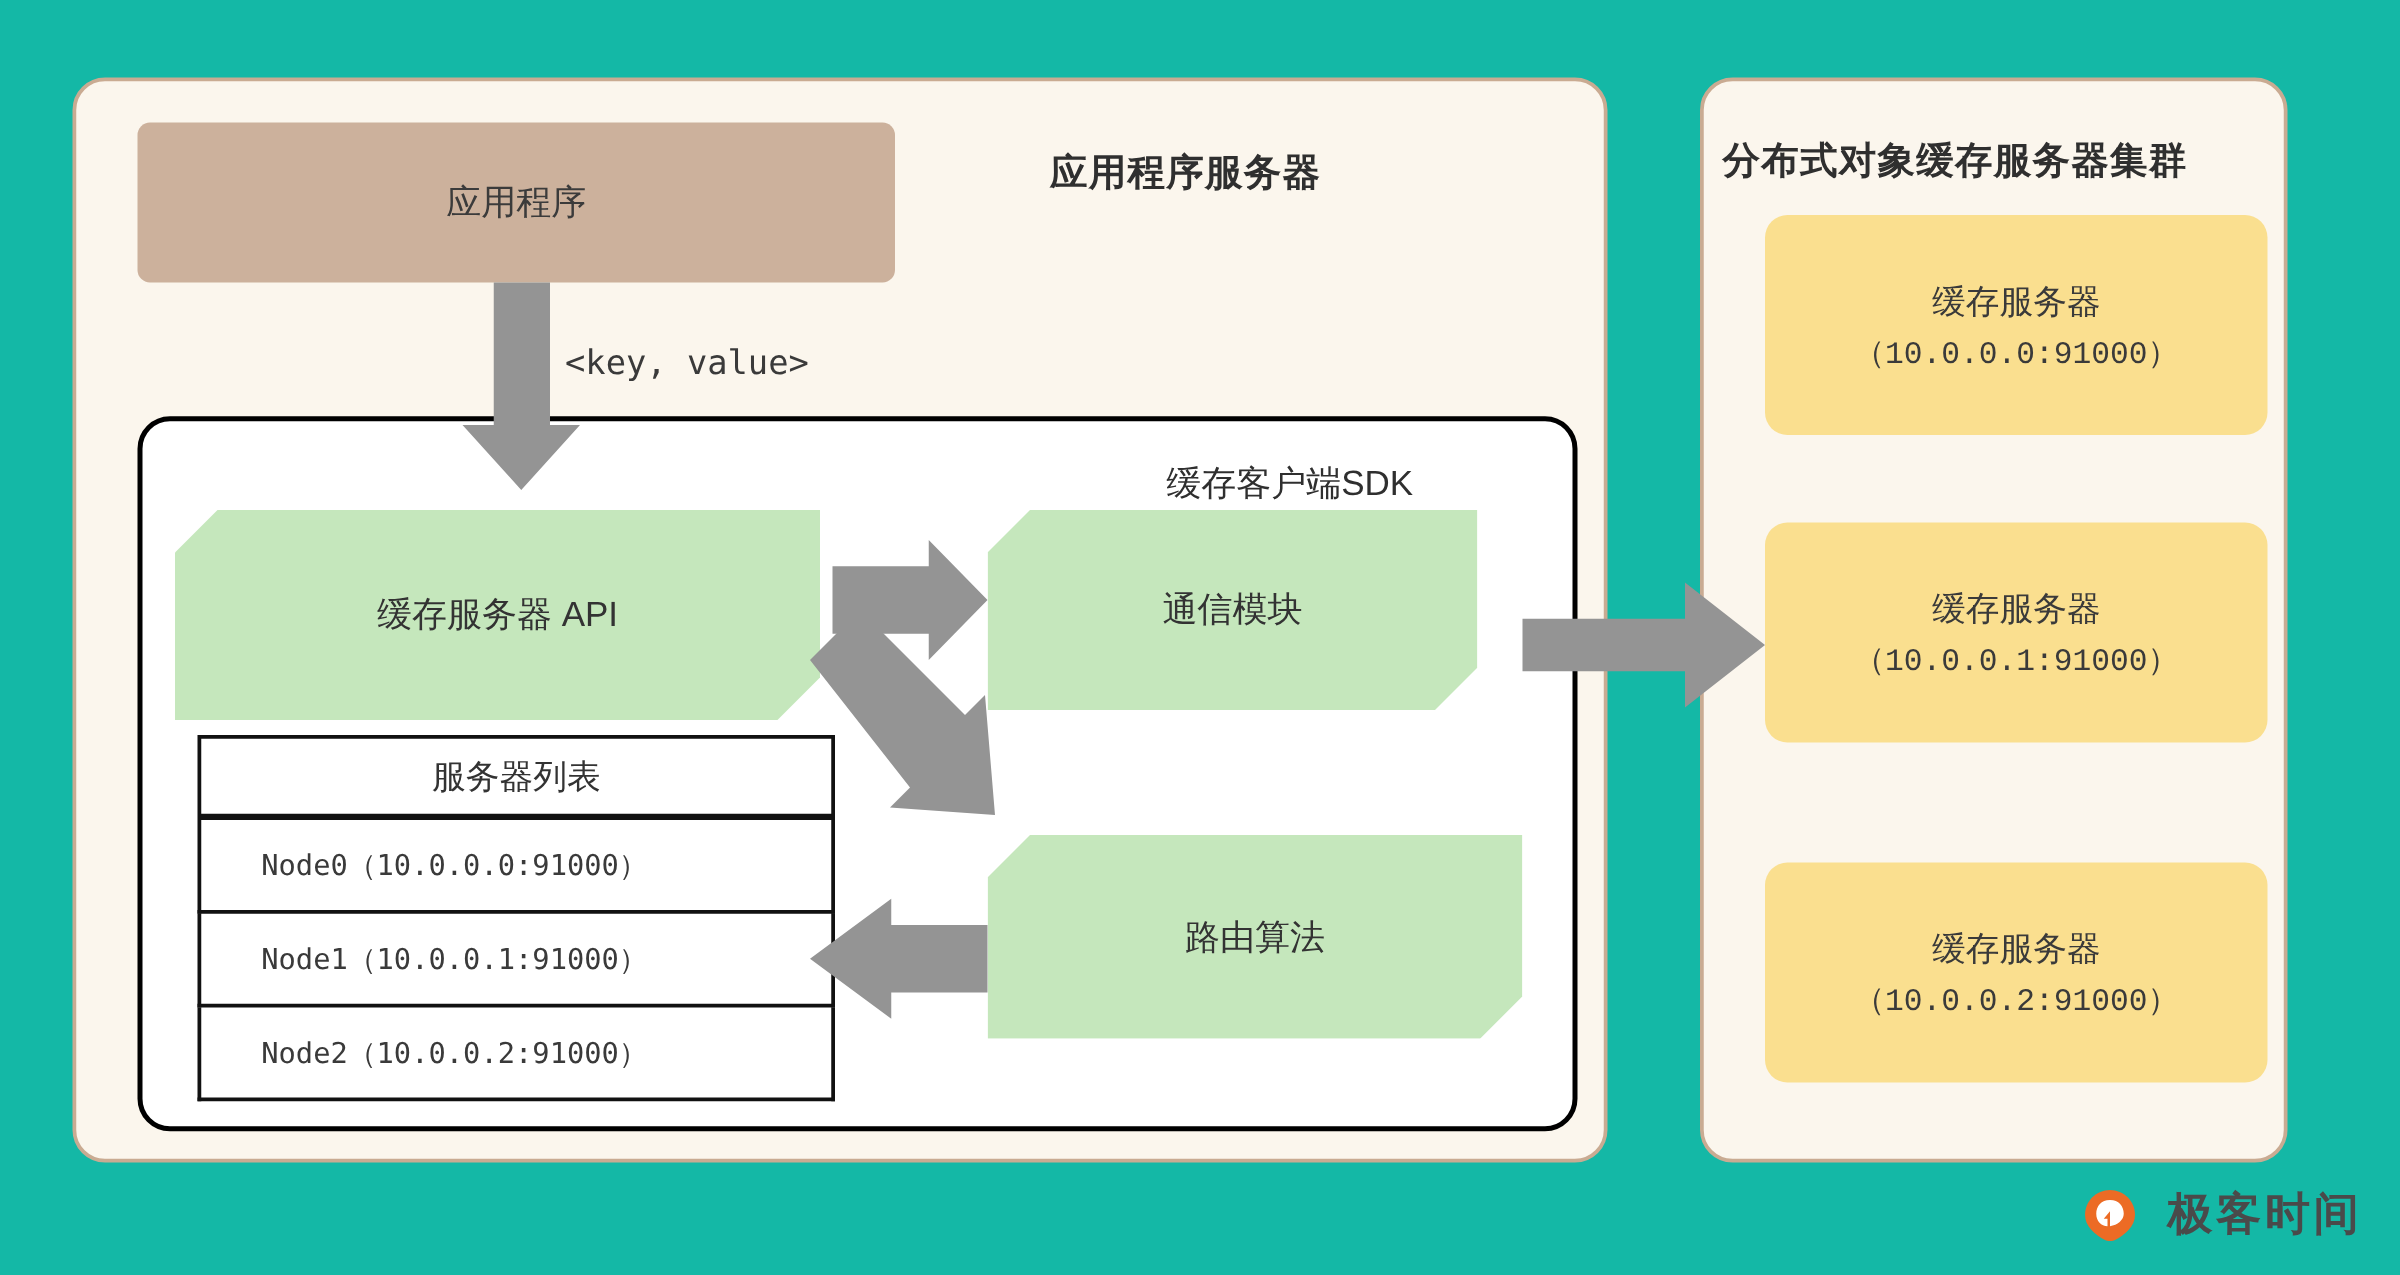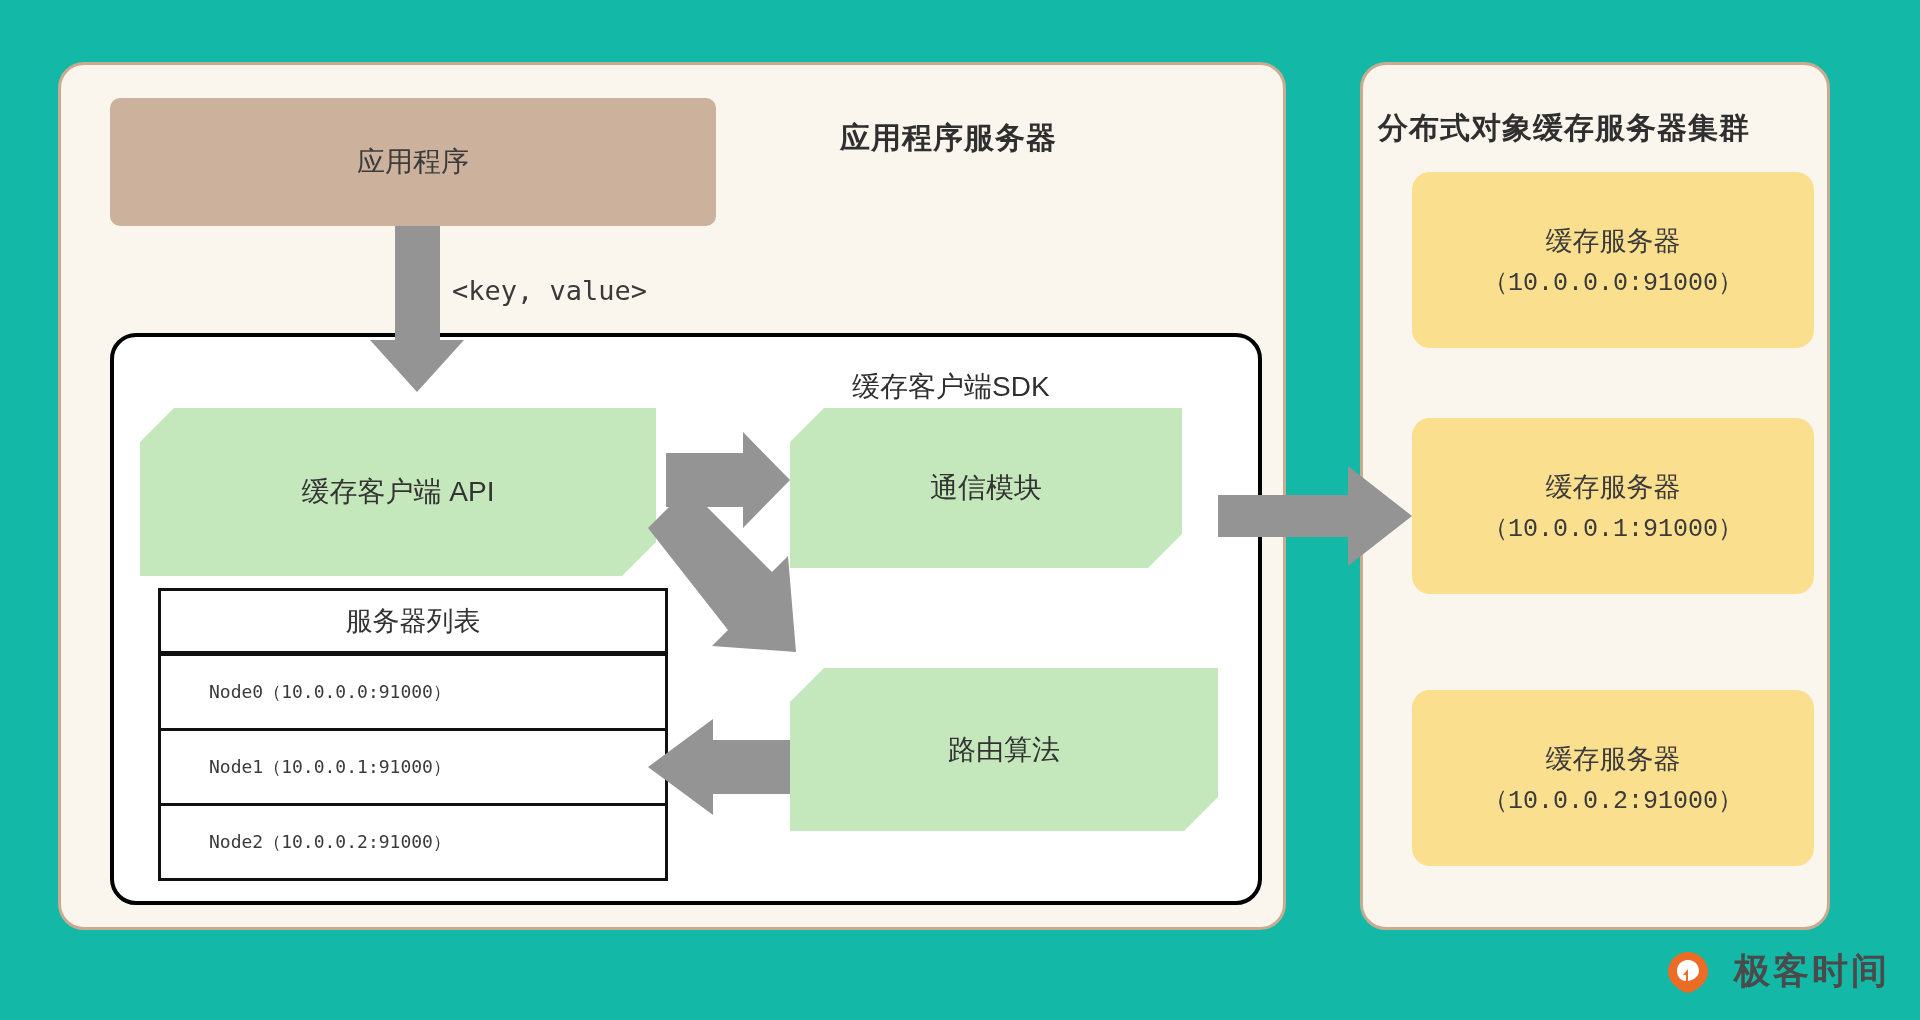--- a/index.html
+++ b/index.html
@@ -60,21 +60,21 @@
     position: absolute;
     left: 110px; top: 333px;
     width: 1152px; height: 572px;
     background: #ffffff;
     border: 4px solid #000000;
     border-radius: 26px;
     box-sizing: border-box;
   }
   #sdk-title {
     position: absolute;
-    left: 852px; top: 368px;
+    left: 933px; top: 368px;
     font-size: 28px;
     color: #2f2f2f;
     white-space: nowrap;
   }
 
   
   .green-box {
     position: absolute;
     background: #c5e7bc;
     display: flex;
@@ -121,21 +121,21 @@
     box-sizing: border-box;
   }
   #server-list-table .tbl-row {
     border: 3px solid #111111;
     border-top: none;
     height: 75px;
     display: flex;
     align-items: center;
     padding-left: 48px;
     font-family: "DejaVu Sans Mono", "Liberation Mono", monospace;
-    font-size: 18px;
+    font-size: 23px;
     color: #3a3a3a;
     box-sizing: border-box;
     white-space: nowrap;
   }
 
   
   .cache-card {
     position: absolute;
     left: 1412px;
     width: 402px;
@@ -203,21 +203,21 @@
   <div id="application-box">
     <span>应用程序</span>
   </div>
 
   <div id="key-value-label">&lt;key, value&gt;</div>
 
   <div id="sdk-panel"></div>
   <div id="sdk-title">缓存客户端SDK</div>
 
   <div class="green-box" id="cache-client-api">
-    <span>缓存客户端 API</span>
+    <span>缓存服务器 API</span>
   </div>
 
   <div class="green-box" id="communication-module">
     <span>通信模块</span>
   </div>
 
   <div class="green-box" id="routing-algorithm">
     <span>路由算法</span>
   </div>
 

